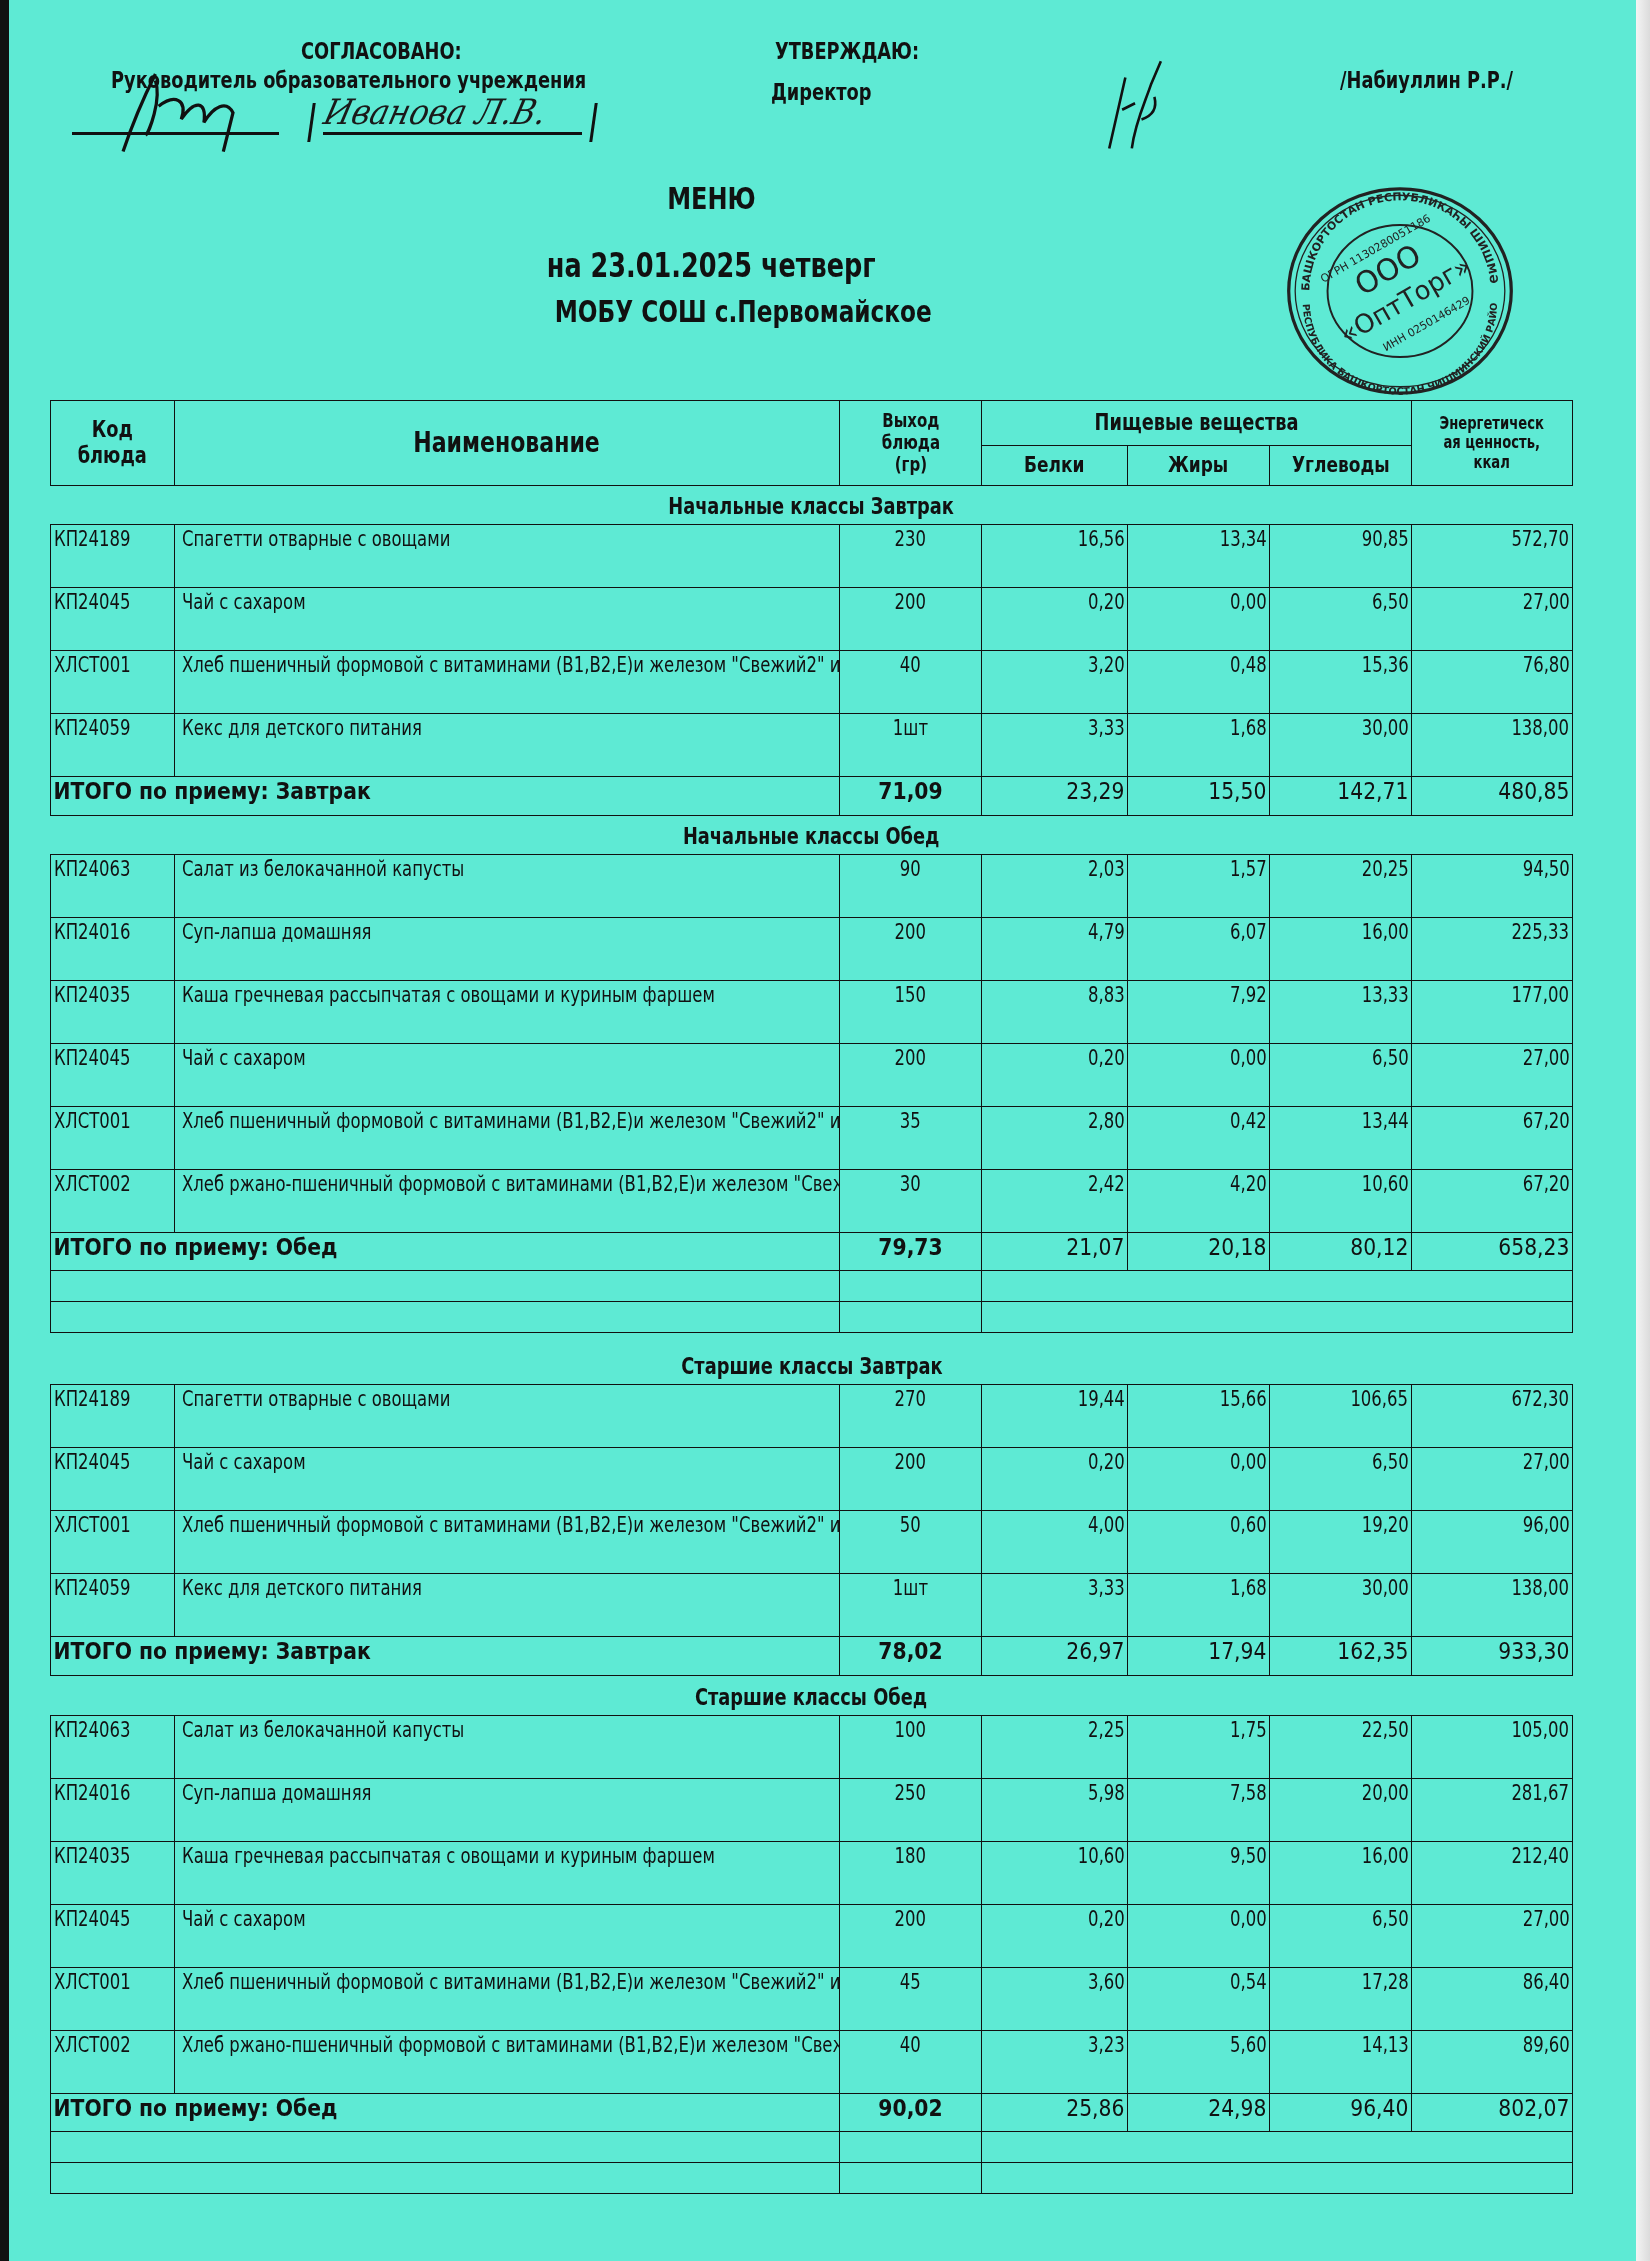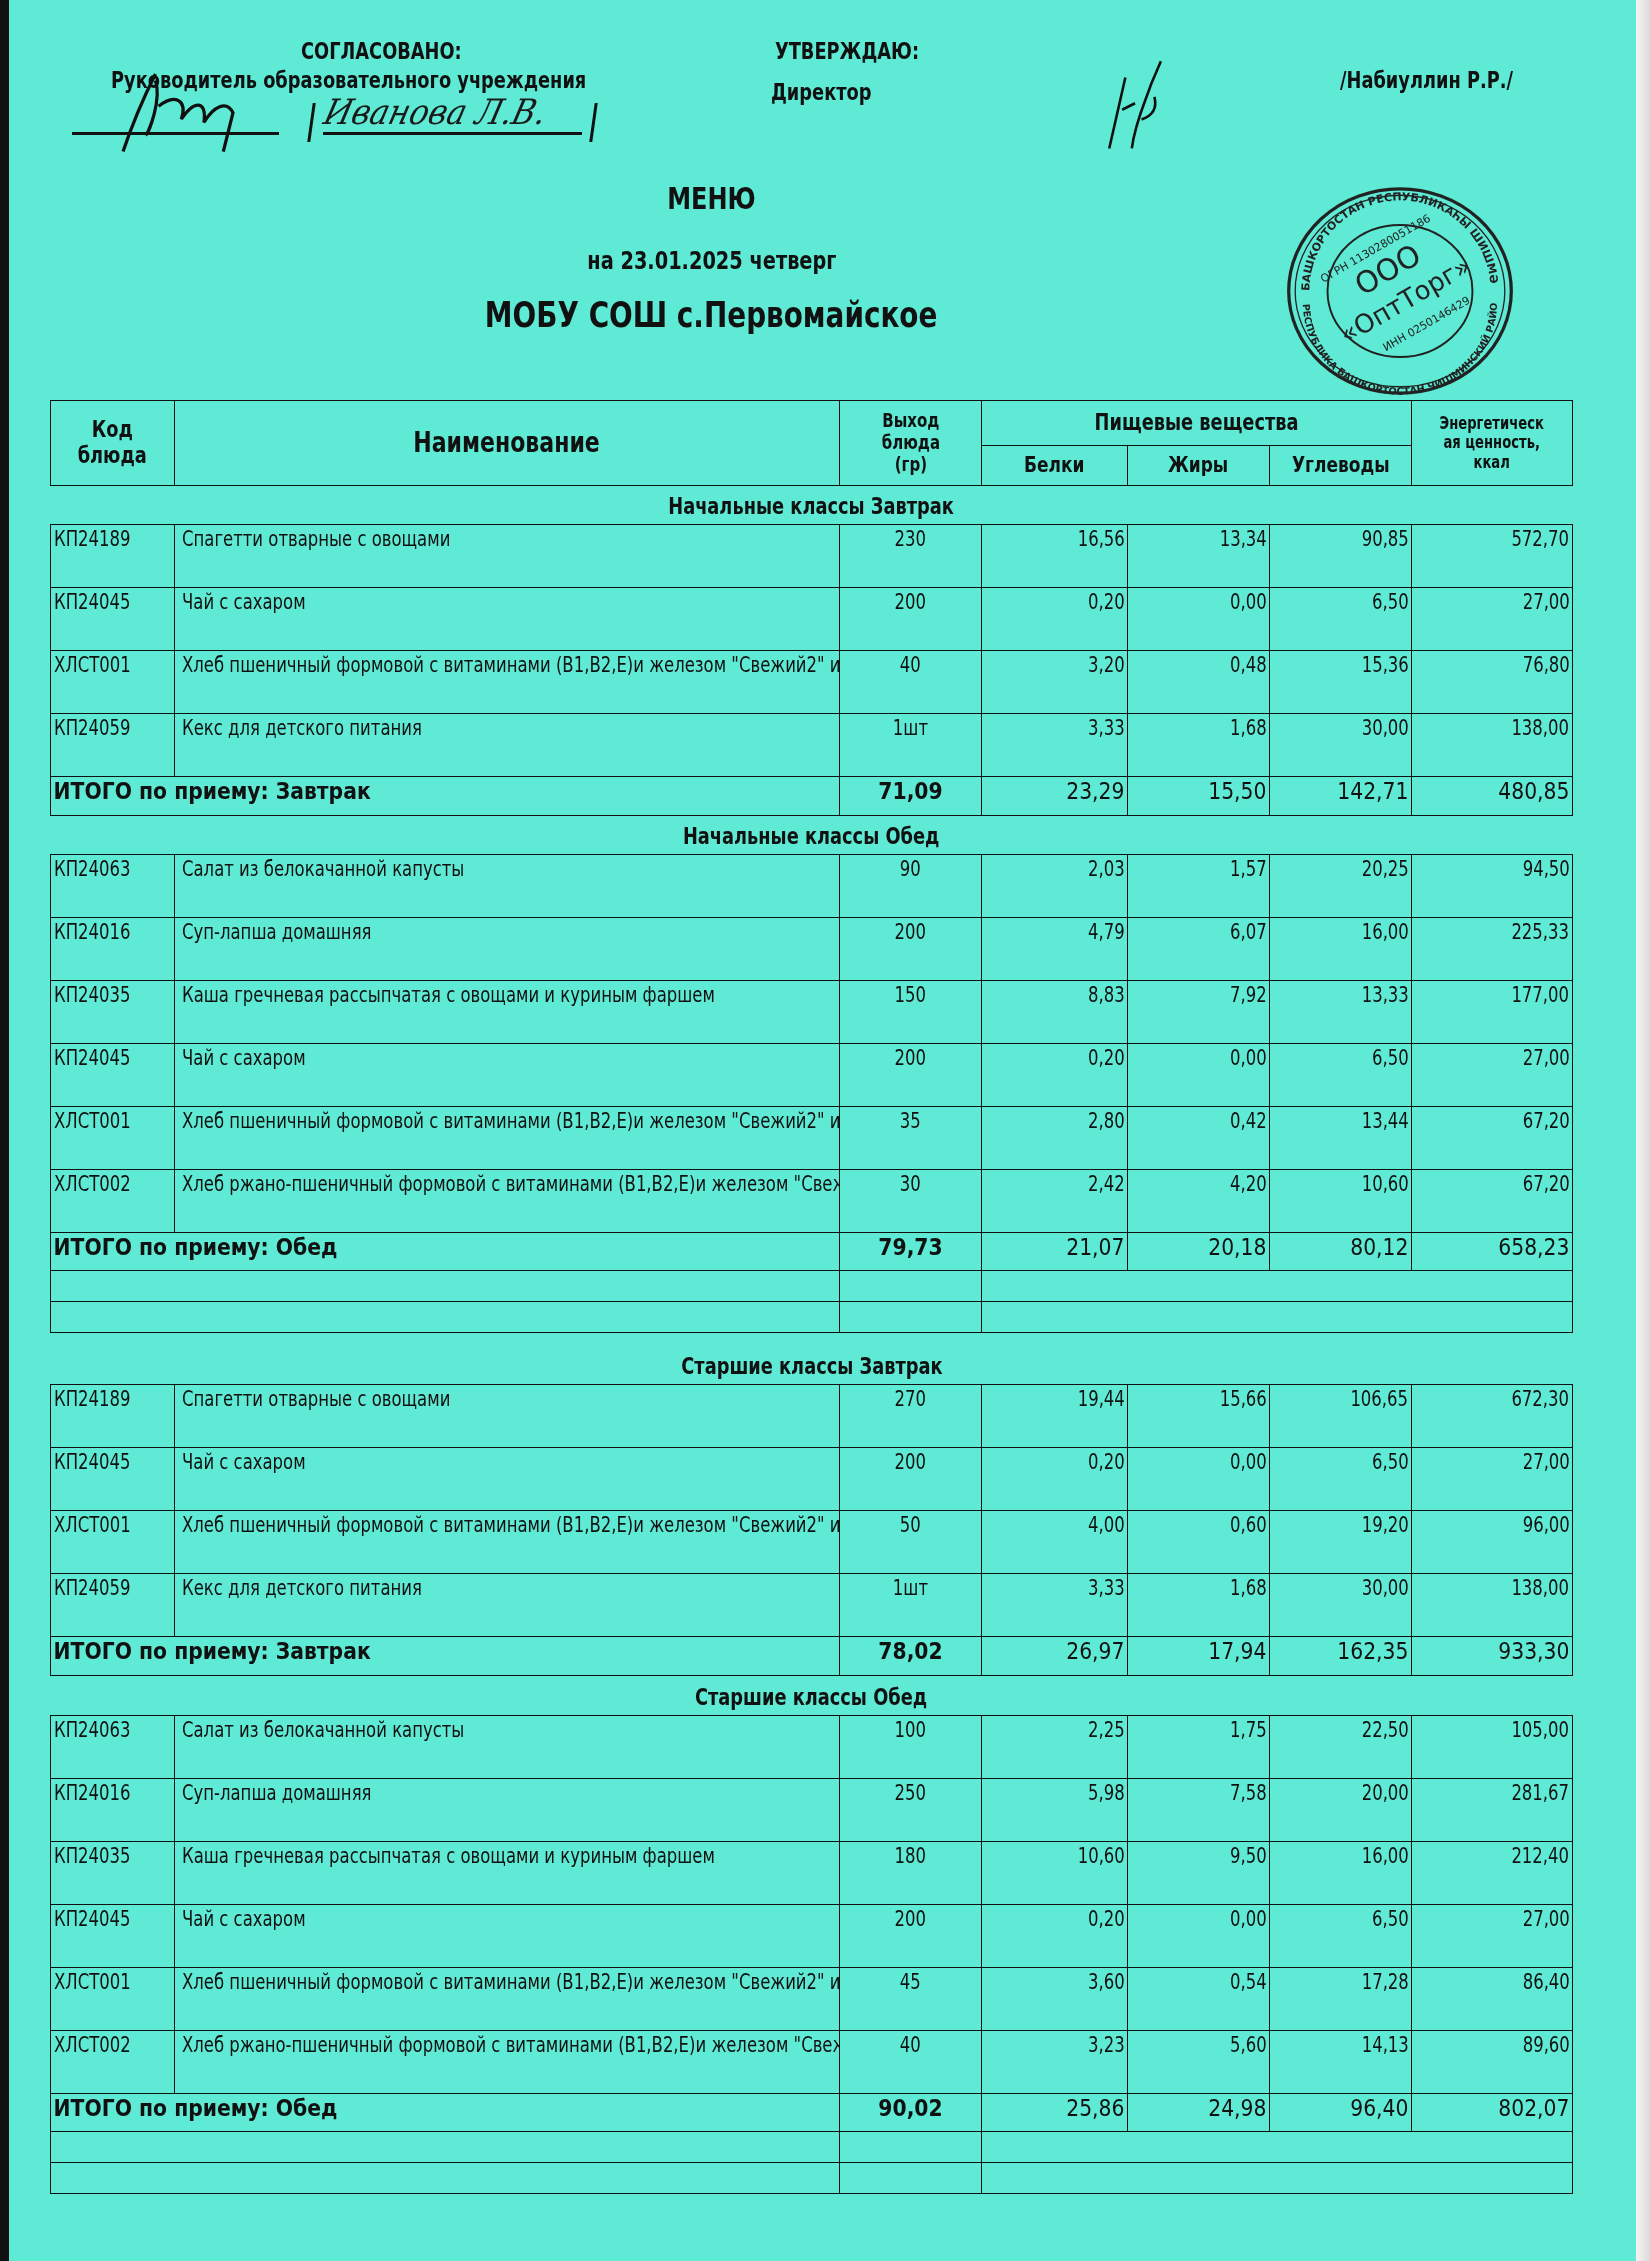--- a/index.html
+++ b/index.html
@@ -21,22 +21,22 @@
   .handwriting { position:absolute; font-family:"DejaVu Serif",serif; font-style:italic; font-size:35px; color:#1a1a1a; white-space:nowrap; transform:skewX(-14deg) scaleX(0.9); transform-origin:left top; }
   .slash { position:absolute; width:3.2px; height:39px; background:#111; transform:skewX(-8deg); }
 
   .director-sign { position:absolute; left:1106px; top:58px; width:71px; height:97px; }
 
   .stamp { position:absolute; left:1277px; top:181px; width:246px; height:220px; }
 
   .title { position:absolute; left:0; width:1423px; text-align:center; font-weight:bold; white-space:nowrap; }
   .title span { display:inline-block; transform:scaleX(0.86); }
   .t1 { top:180px; font-size:31px; }
-  .t2 { top:246px; font-size:25px; }
-  .t3 { top:294px; font-size:36px; }
+  .t2 { top:246px; font-size:33px; }
+  .t3 { top:294px; font-size:30px;padding-left:32px; }
 
   
   .grid { position:absolute; left:50px; width:1523px; }
   table { border-collapse:collapse; width:1523px; table-layout:fixed; }
   td, th { border:1.9px solid #111; padding:0; vertical-align:top; overflow:hidden; }
   .col-code { width:124px; } .col-name { width:665px; } .col-yield { width:142px; }
   .col-b { width:146px; } .col-f { width:142px; } .col-c { width:142px; } .col-e { width:161px; }
 
   .head th { font-weight:bold; vertical-align:middle; text-align:center; line-height:1.12; }
   .head .cell-inner { display:inline-block; transform:scaleX(0.86); }

